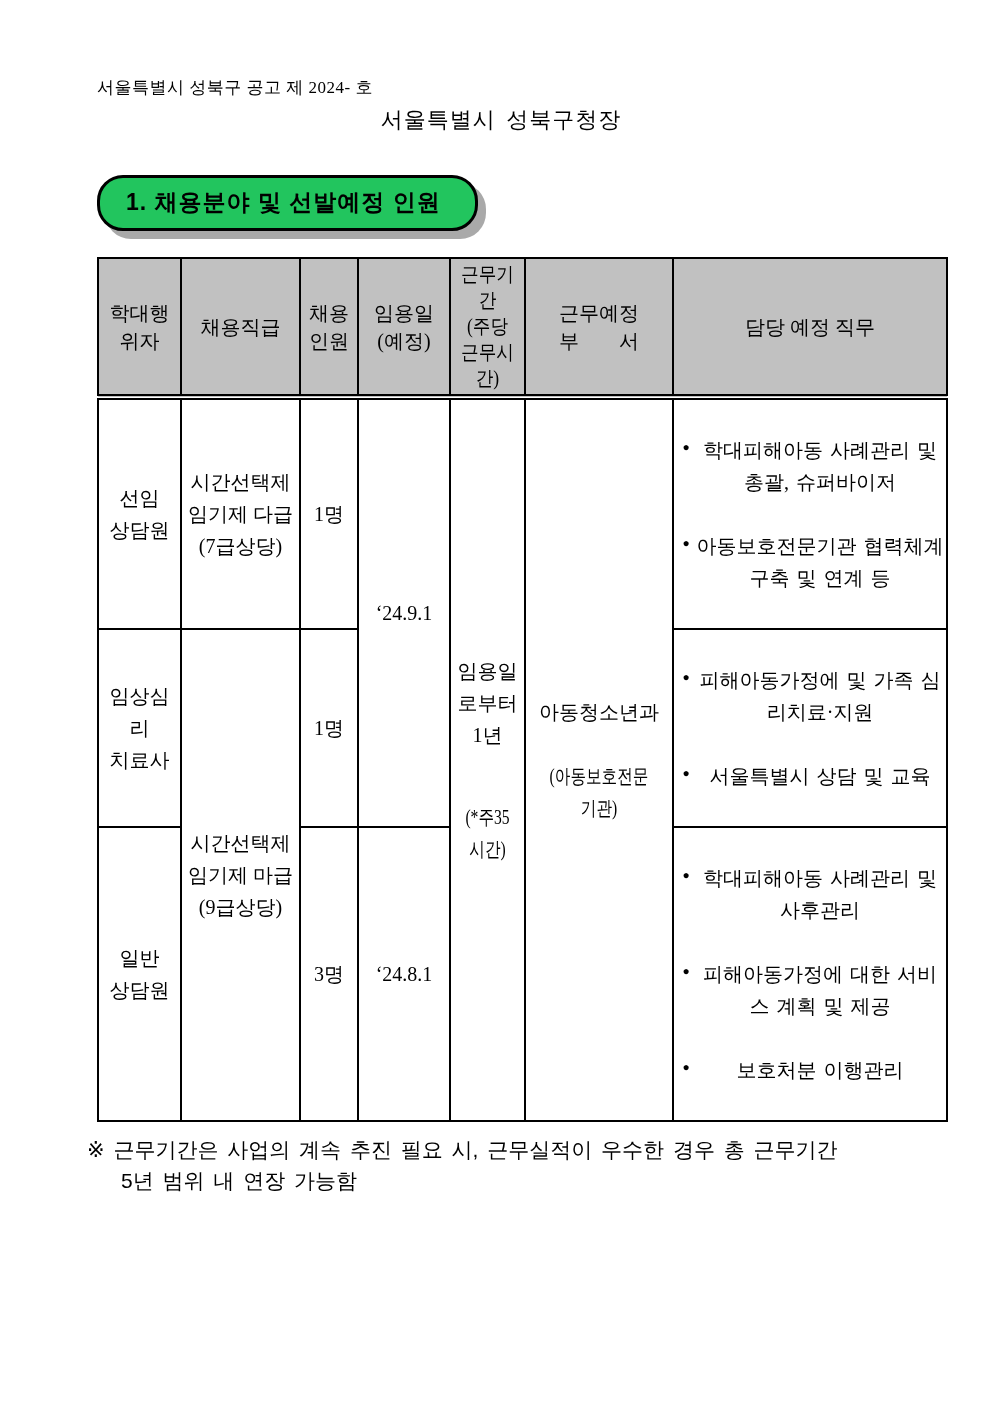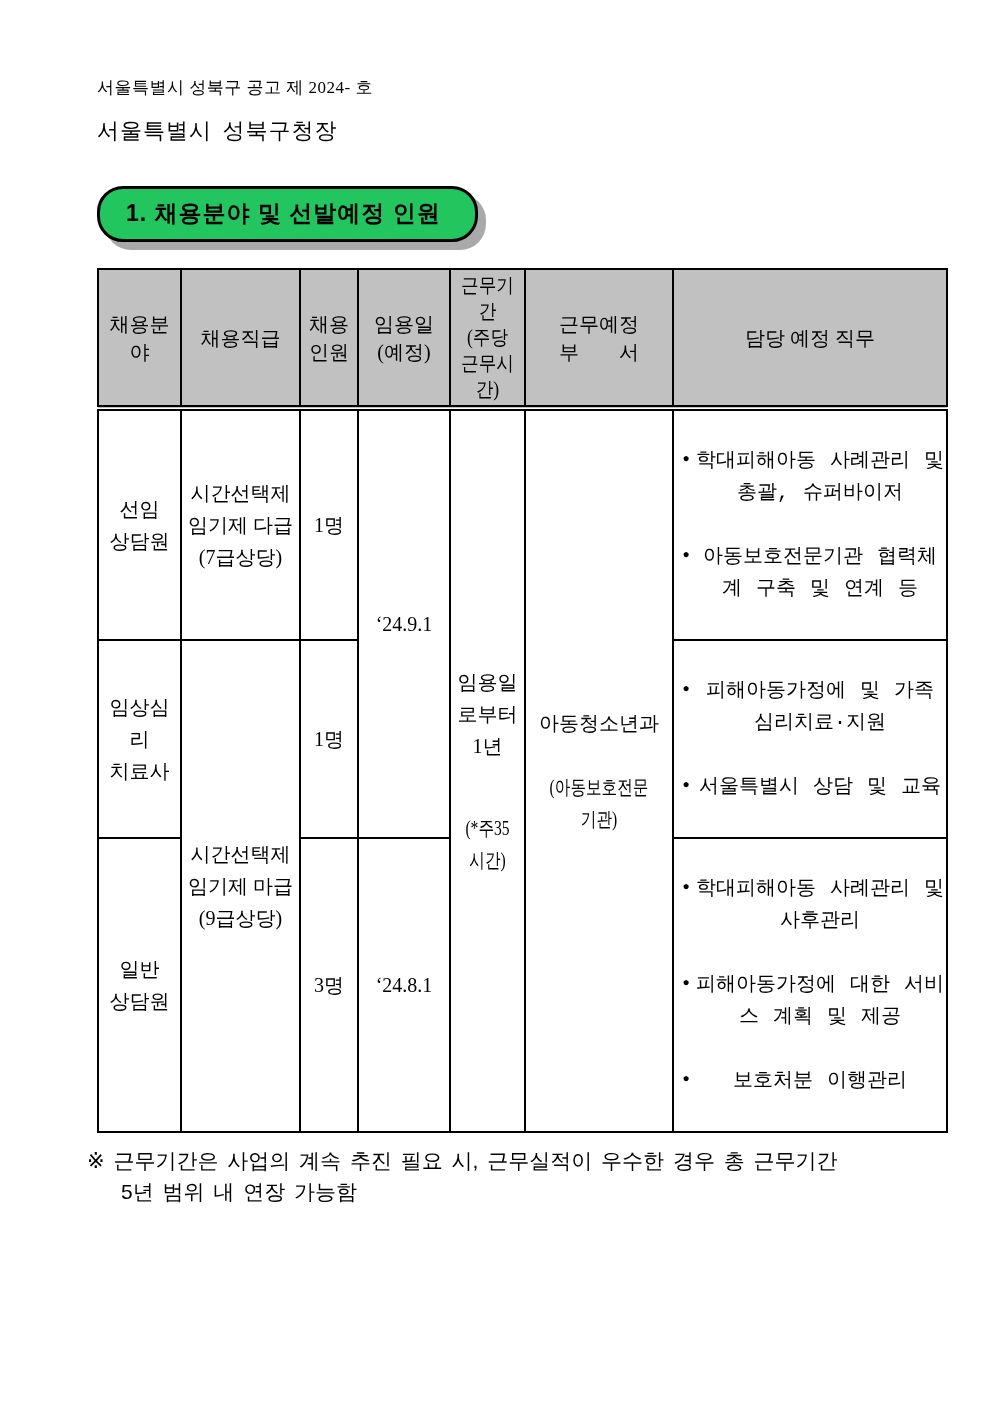--- a/index.html
+++ b/index.html
@@ -37,21 +37,21 @@
   .intro{
     margin-top:16px;
     font-size:21px;line-height:48px;
     text-indent:22px;word-spacing:5px;
   }
   .date-line{
     margin-top:2px;text-align:right;padding-right:85px;
     font-size:21px;word-spacing:4px;
   }
   .signer-line{
-    margin-top:17px;text-align:left;padding-right:40px;
+    margin-top:6px;text-align:center;padding-right:40px;
     font-size:22px;word-spacing:4px;letter-spacing:1px;
   }
   .sec-heading{
     display:inline-block;
     border:3px solid #000;border-radius:26px;
     background:#22c55e;
     box-shadow:8px 8px 0 var(--shadow-color,#a9a9a9);
     padding:9px 34px 10px 26px;
     font-family:"Liberation Sans","DejaVu Sans",sans-serif;
     font-weight:bold;font-size:23px;letter-spacing:1px;
@@ -82,21 +82,21 @@
   tr.row3{height:140px;}
   td.duty-cell{
     text-align:left;vertical-align:middle;
     padding:4px 2px 4px 4px;
     white-space:normal;line-height:27px;font-size:19px;
   }
   .duty{display:flex;align-items:flex-start;}
   .duty-bullet{
     flex:0 0 20px;font-size:12px;line-height:27px;text-align:center;
   }
-  .duty-text{flex:1;word-spacing:2px;font-family:Liberation Mono, monospace;}
+  .duty-text{flex:1;word-spacing:2px;}
   .sq{display:inline-block;transform:scaleX(0.78);transform-origin:center;white-space:pre-line;}
   .sq-head{display:inline-block;transform:scaleX(0.88);transform-origin:center;white-space:pre-line;line-height:26px;}
   .period-sub{margin-top:18px;}
   .note{
     margin-top:12px;margin-left:-10px;
     font-family:"Liberation Sans","DejaVu Sans",sans-serif;
     font-size:21px;line-height:31px;
     padding-left:34px;text-indent:-34px;
     white-space:pre-line;word-spacing:3px;
   }
@@ -122,21 +122,21 @@
       <col style="width:83px">
         <col style="width:119px">
         <col style="width:58px">
       <col style="width:92px">
         <col style="width:75px">
         <col style="width:148px">
       <col style="width:274px">
     </colgroup>
     <thead>
       <tr>
-        <th>채용분야</th>
+        <th>학대행위자</th>
         <th>채용직급</th>
         <th>채용
 인원</th>
         <th>임용일
 (예정)</th>
         <th><span class="sq-head">근무기간
 (주당
 근무시간)</span></th>
         <th>근무예정
 부　　서</th>

